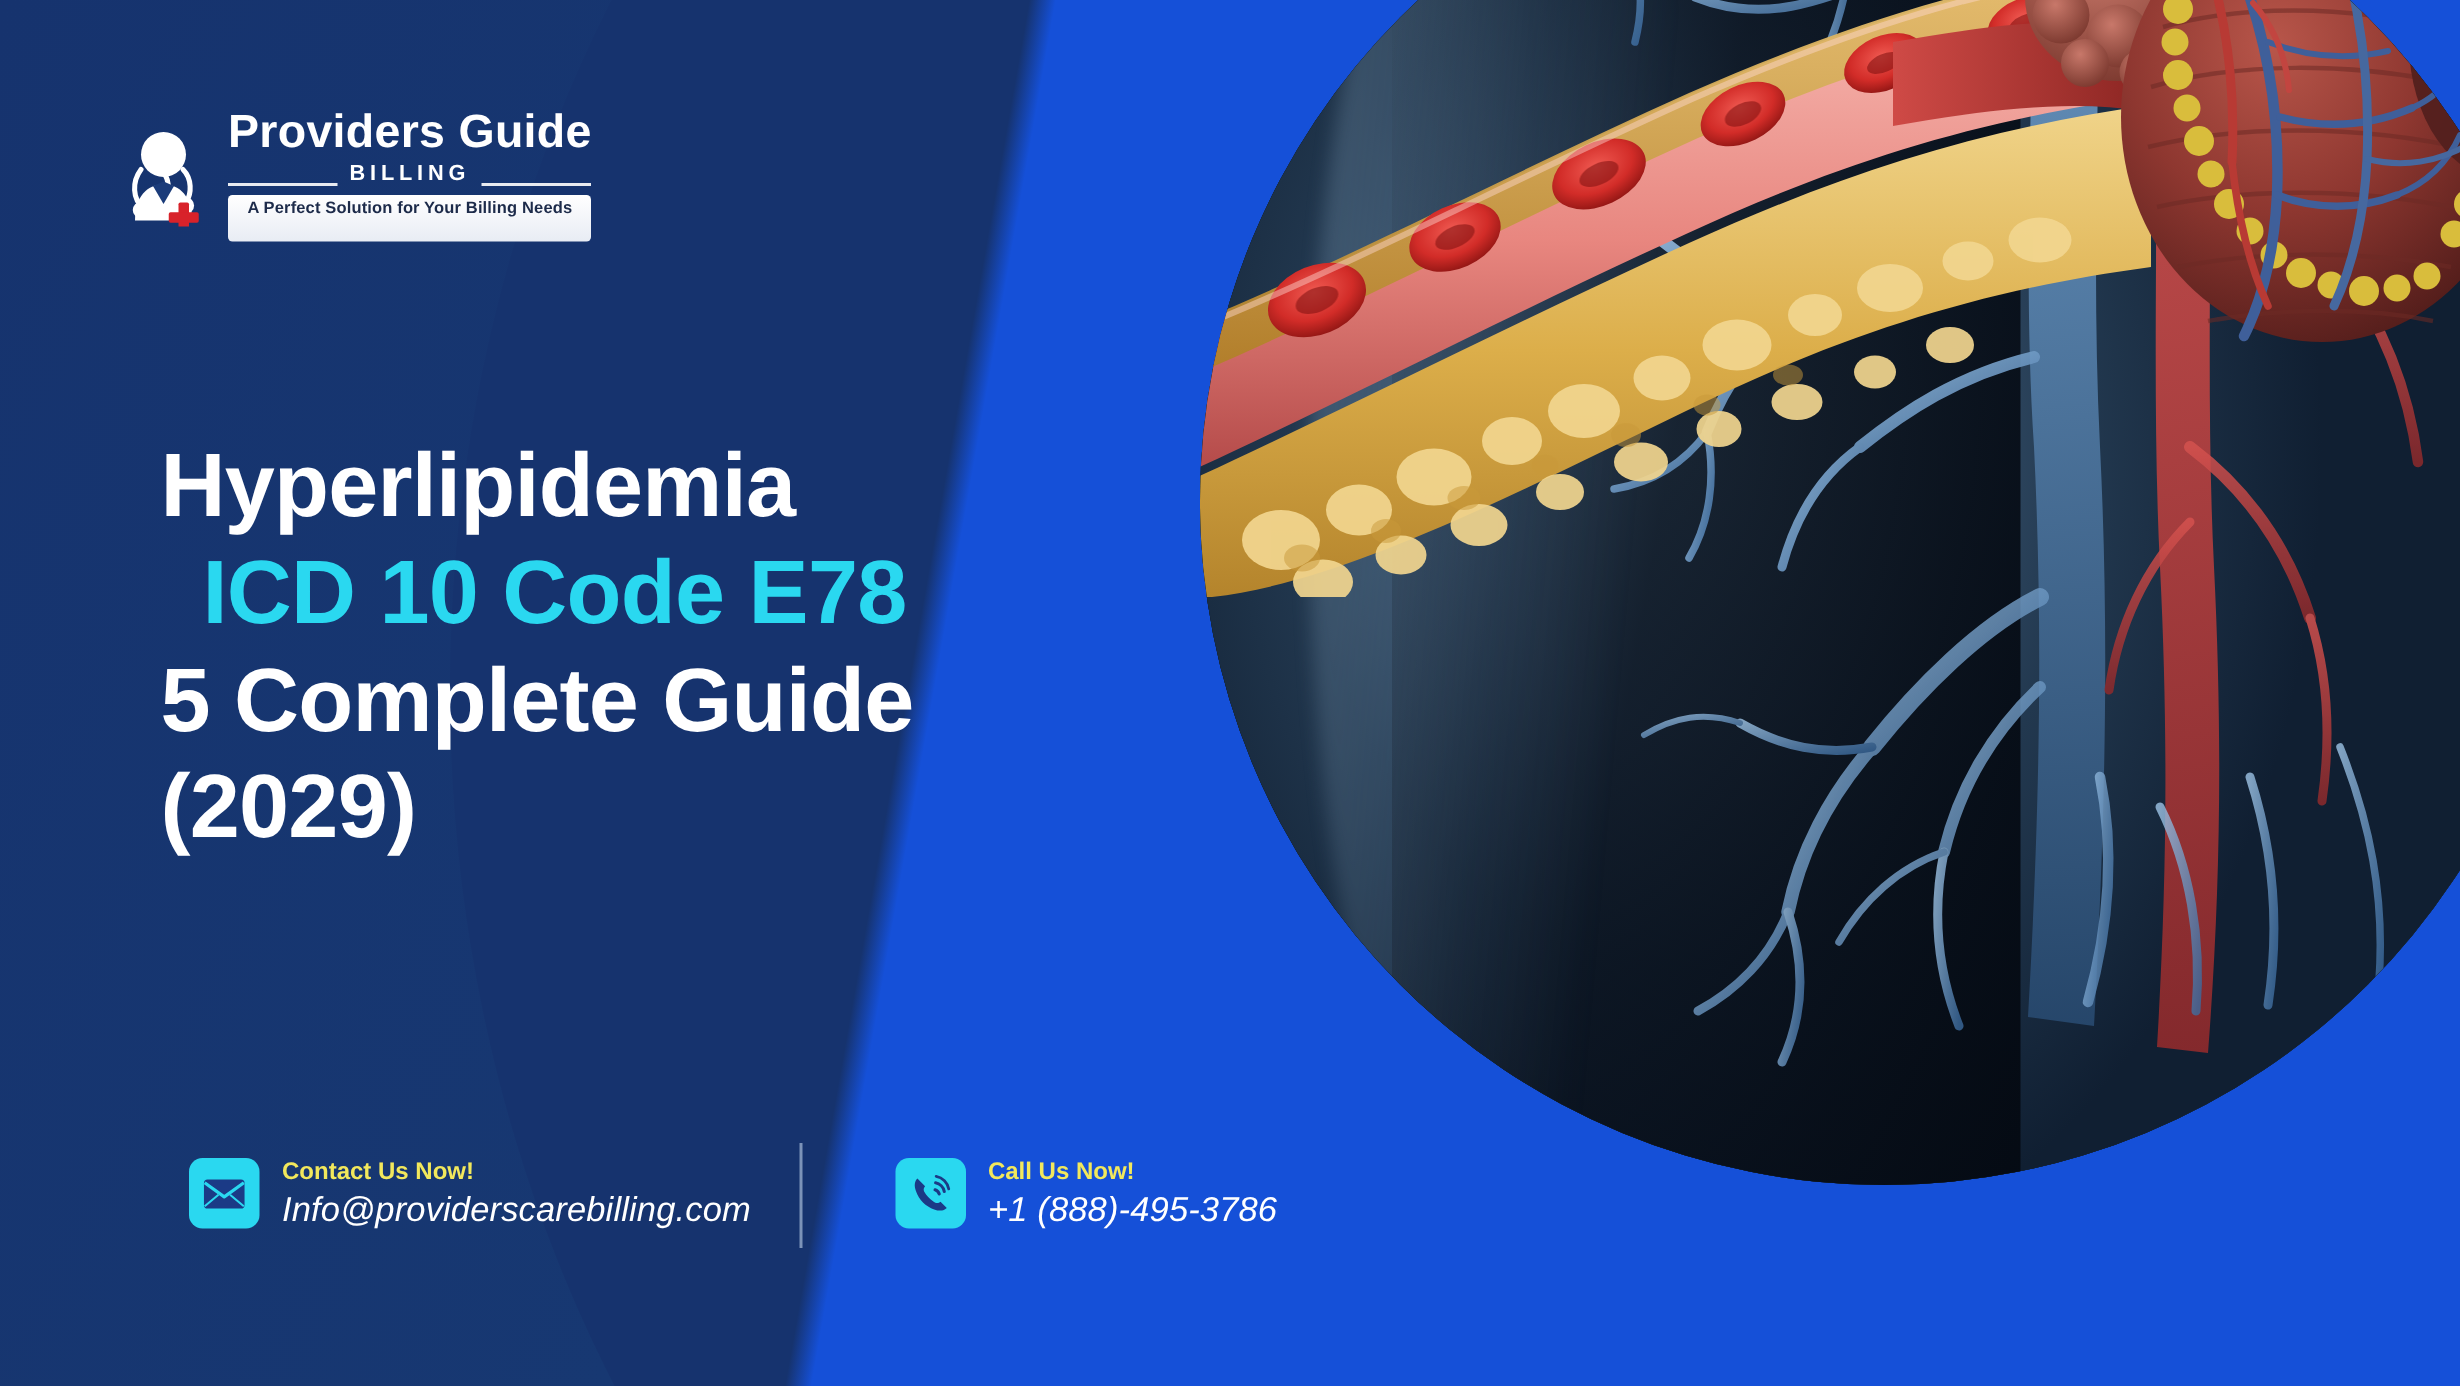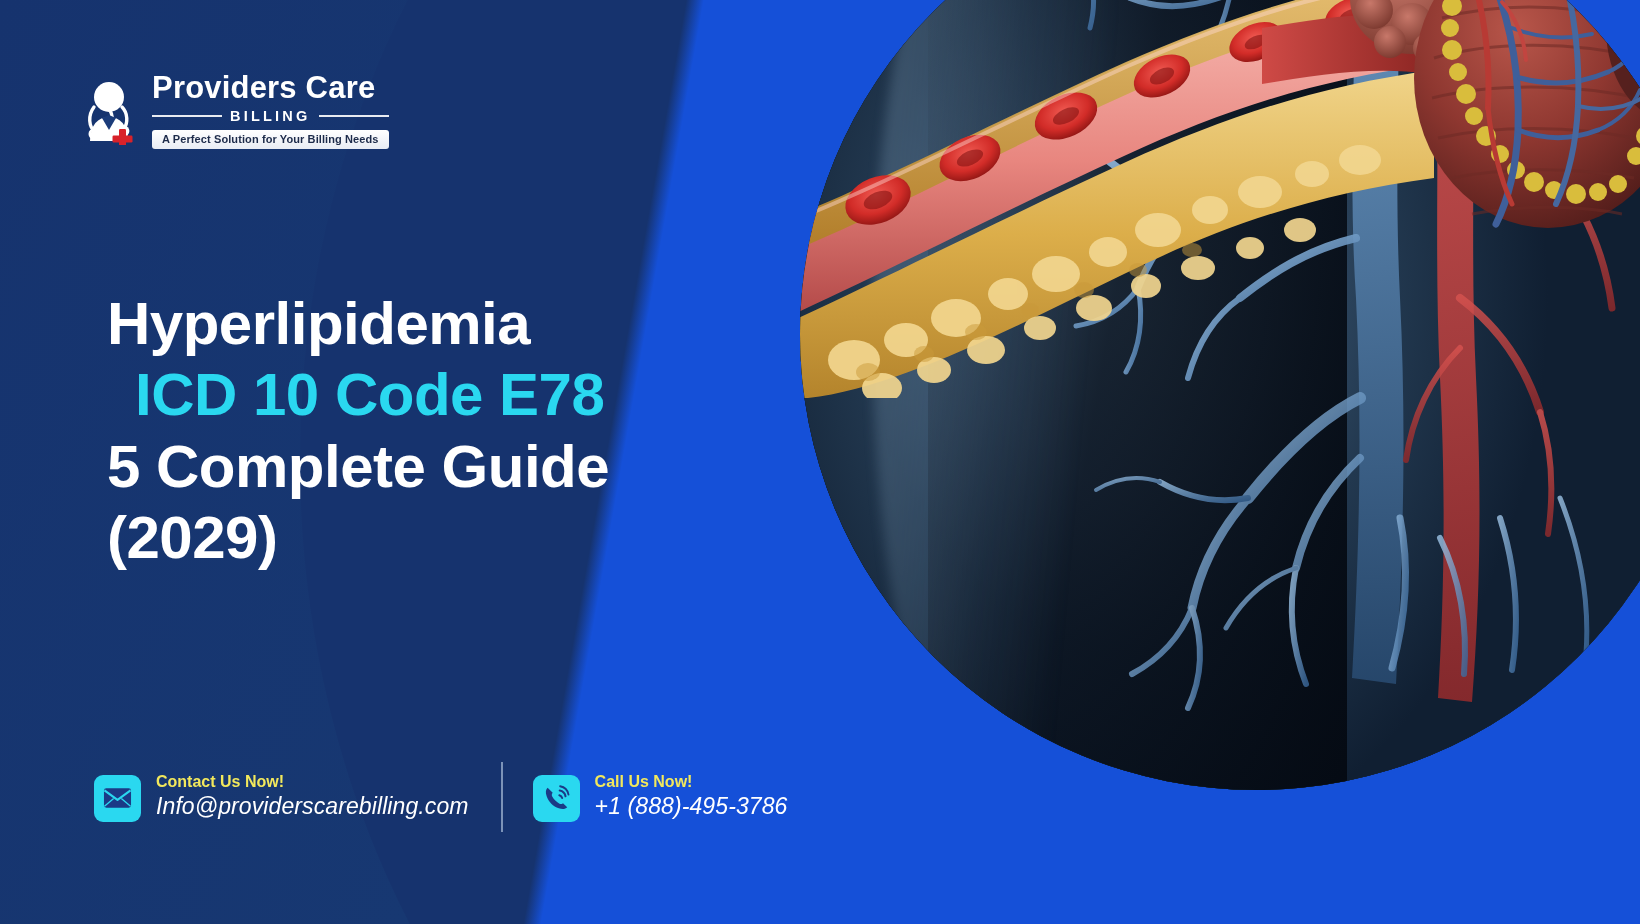--- a/index.html
+++ b/index.html
@@ -62,31 +62,31 @@
   
   .heart { position:absolute; right:-10px; top:0px; width:460px; height:400px; }
 
   
   .logo { position:absolute; left:78px; top:72px; display:flex; align-items:center; gap:12px; }
   .logo-mark { width:62px; height:68px; position:relative; flex:none; }
   .logo-text { display:flex; flex-direction:column; }
   .logo-name {
     font-size:31px; font-weight:700; color:#ffffff; letter-spacing:.2px; line-height:1;
   }
-  .logo-sub-row { display:flex; align-items:center; gap:8px; margin-top:5px; }
+  .logo-sub-row { display:flex; align-items:flex-end; gap:8px; margin-top:5px; }
   .logo-rule { height:2px; background:#ffffff; opacity:.9; flex:1; }
   .logo-billing {
     font-size:14.5px; font-weight:700; color:#ffffff; letter-spacing:3.2px;
   }
   .logo-tagline {
     margin-top:6px;
     background:linear-gradient(180deg,#ffffff,#e8ecf4);
     color:#1d2b4a;
     font-size:11px; font-weight:600;
-    padding:3px 10px 4px;
+    padding:3px 10px 16px;
     border-radius:3px;
     text-align:center;
     letter-spacing:.1px;
     white-space:nowrap;
   }
 
   
   .headline {
     position:absolute; left:107px; top:288px;
     width:640px;
@@ -99,21 +99,21 @@
     color:#ffffff;
     white-space:nowrap;
   }
   .headline .accent { color:#2ad8f0;margin-left:28px; }
 
   
   .contact-bar {
     position:absolute; left:94px; top:762px;
     display:flex; align-items:center;
   }
-  .contact-block { display:flex; align-items:flex-end; gap:15px; }
+  .contact-block { display:flex; align-items:flex-start; gap:15px;margin-left:32px; }
   .contact-icon {
     width:47px; height:47px; border-radius:9px;
     background:#2ad8f0;
     display:flex; align-items:center; justify-content:center;
     flex:none;
   }
   .contact-lines { display:flex; flex-direction:column; justify-content:center; }
   .contact-label {
     font-size:16px; font-weight:600; color:#f2e85c; line-height:1.25;
   }
@@ -407,21 +407,21 @@
 
         <circle cx="31" cy="20" r="15" fill="#ffffff"></circle>
 
         <g fill="#d8222a">
           <rect x="41" y="52" width="7" height="20" rx="1.2"></rect>
           <rect x="34.5" y="58.5" width="20" height="7" rx="1.2"></rect>
         </g>
       </svg>
     </div>
     <div class="logo-text">
-      <div class="logo-name">Providers Care</div>
+      <div class="logo-name">Providers Guide</div>
       <div class="logo-sub-row">
         <span class="logo-rule"></span>
         <span class="logo-billing">BILLING</span>
         <span class="logo-rule"></span>
       </div>
       <div class="logo-tagline">A Perfect Solution for Your Billing Needs</div>
     </div>
   </div>
 
   <div class="headline">

